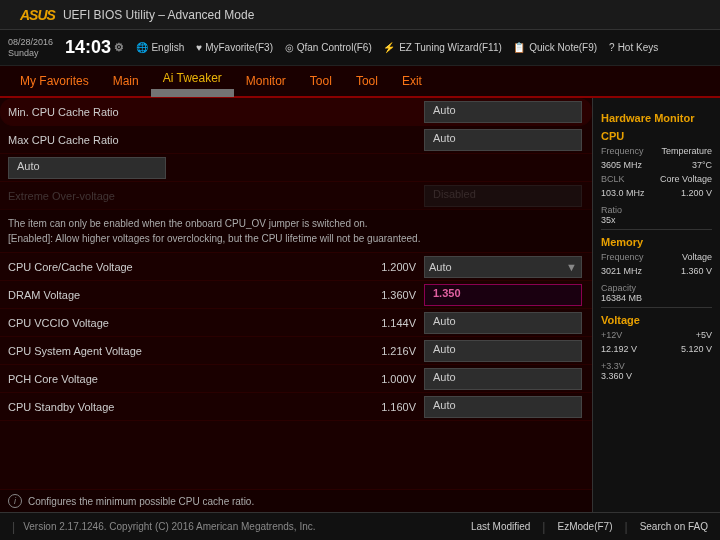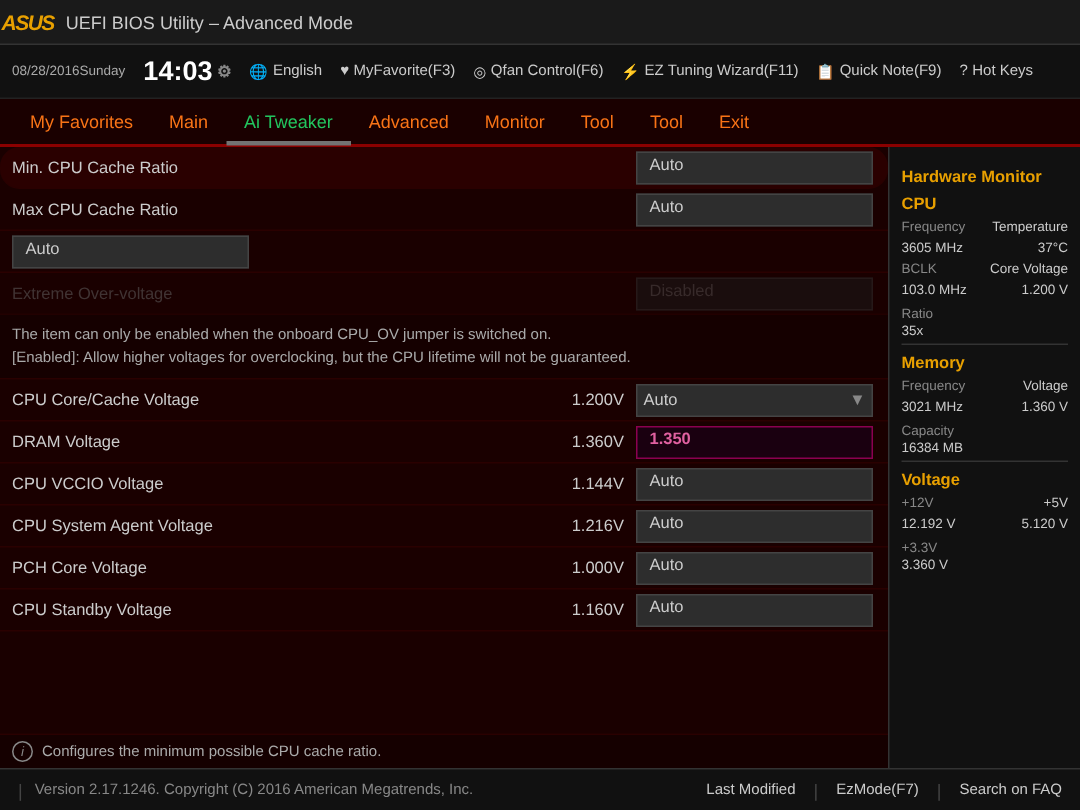--- a/index.html
+++ b/index.html
@@ -11,21 +11,21 @@
       font-size: 12px;
       color: #ccc;
       overflow: hidden;
     }
 
     
     .top-bar {
       background: #1a1a1a;
       display: flex;
       align-items: center;
-      padding: 4px 1px;
+      padding: 4px 20px;
       height: 30px;
       border-bottom: 1px solid #333;
     }
     .logo {
       color: #e8a000;
       font-weight: 900;
       font-size: 14px;
       font-style: italic;
       margin-right: 8px;
       letter-spacing: -1px;
@@ -40,21 +40,21 @@
       background: #111;
       display: flex;
       align-items: center;
       padding: 4px 8px;
       height: 36px;
       gap: 12px;
       border-bottom: 1px solid #222;
     }
     .datetime {
       display: flex;
-      flex-direction: row;
+      flex-direction: column;
       font-size: 9px;
       color: #aaa;
       line-height: 1.2;
     }
     .clock {
       font-size: 18px;
       color: #fff;
       font-weight: bold;
       display: flex;
       align-items: center;
@@ -91,22 +91,22 @@
     .nav-item {
       padding: 6px 12px;
       font-size: 12px;
       color: #f97316;
       cursor: pointer;
       height: 100%;
       display: flex;
       align-items: center;
     }
     .nav-item.active {
-      color: #22c55e;
-      border-bottom: 3px solid #737373;
+      color: #eab308;
+      border-bottom: 8px solid #737373;
       margin-bottom: -2px;
     }
 
     
     .main-layout {
       display: flex;
       height: calc(540px - 30px - 36px - 32px - 28px);
     }
 
     
@@ -323,21 +323,20 @@
       <span>?</span>
       <span>Hot Keys</span>
     </div>
   </div>
 </div>
 
 <div class="nav-bar">
   <div class="nav-item">My Favorites</div>
   <div class="nav-item">Main</div>
   <div class="nav-item active">Ai Tweaker</div>
-  <div class="nav-item">Advanced</div>
   <div class="nav-item">Monitor</div>
   <div class="nav-item">Tool</div>
   <div class="nav-item">Tool</div>
   <div class="nav-item">Exit</div>
 </div>
 
 <div class="main-layout">
 
   <div style="flex:1; display:flex; flex-direction:column;">
     <div class="content">

